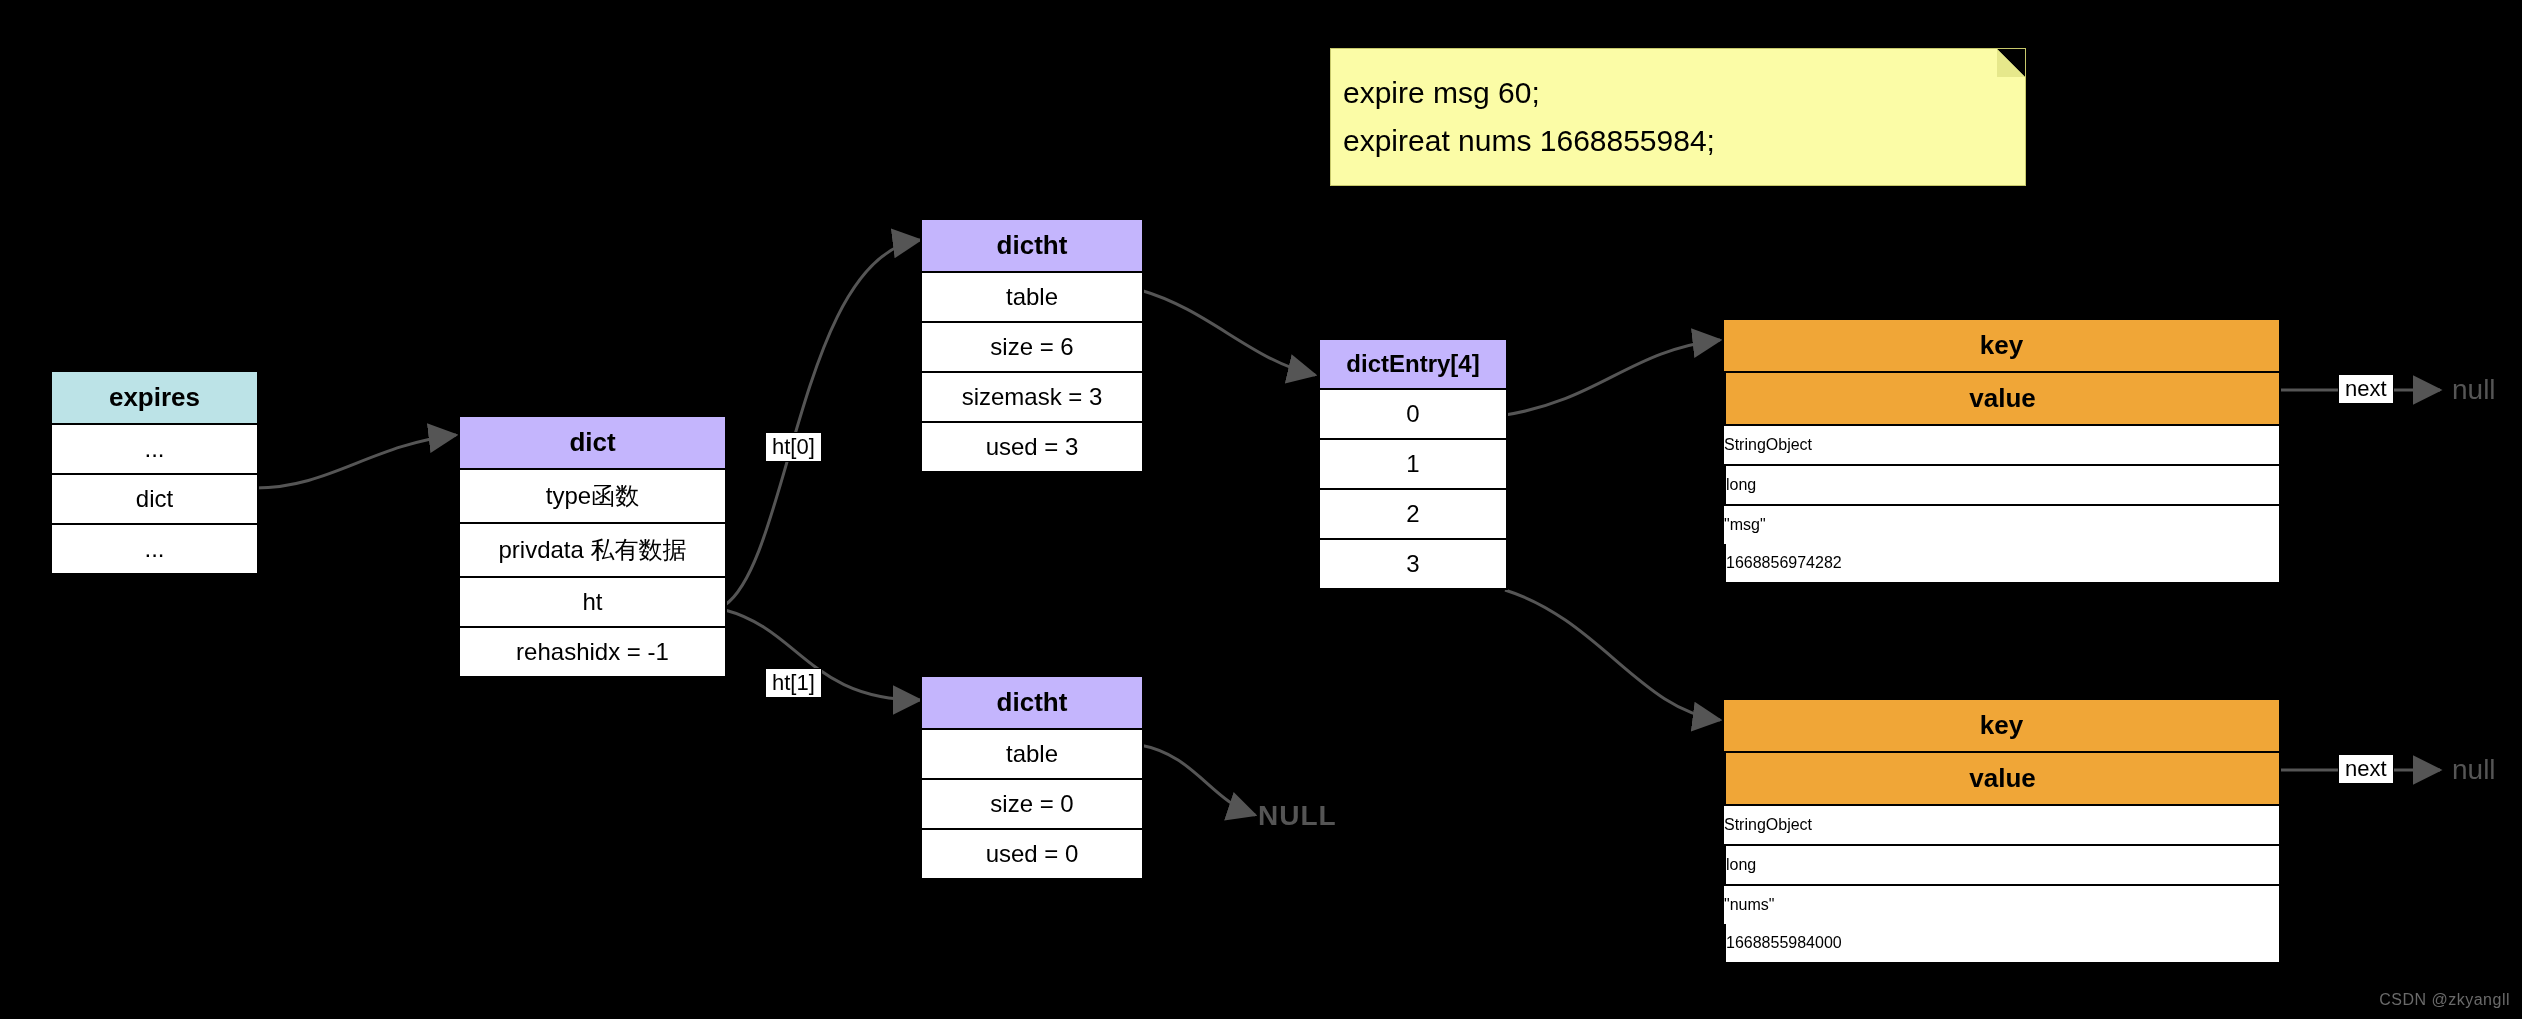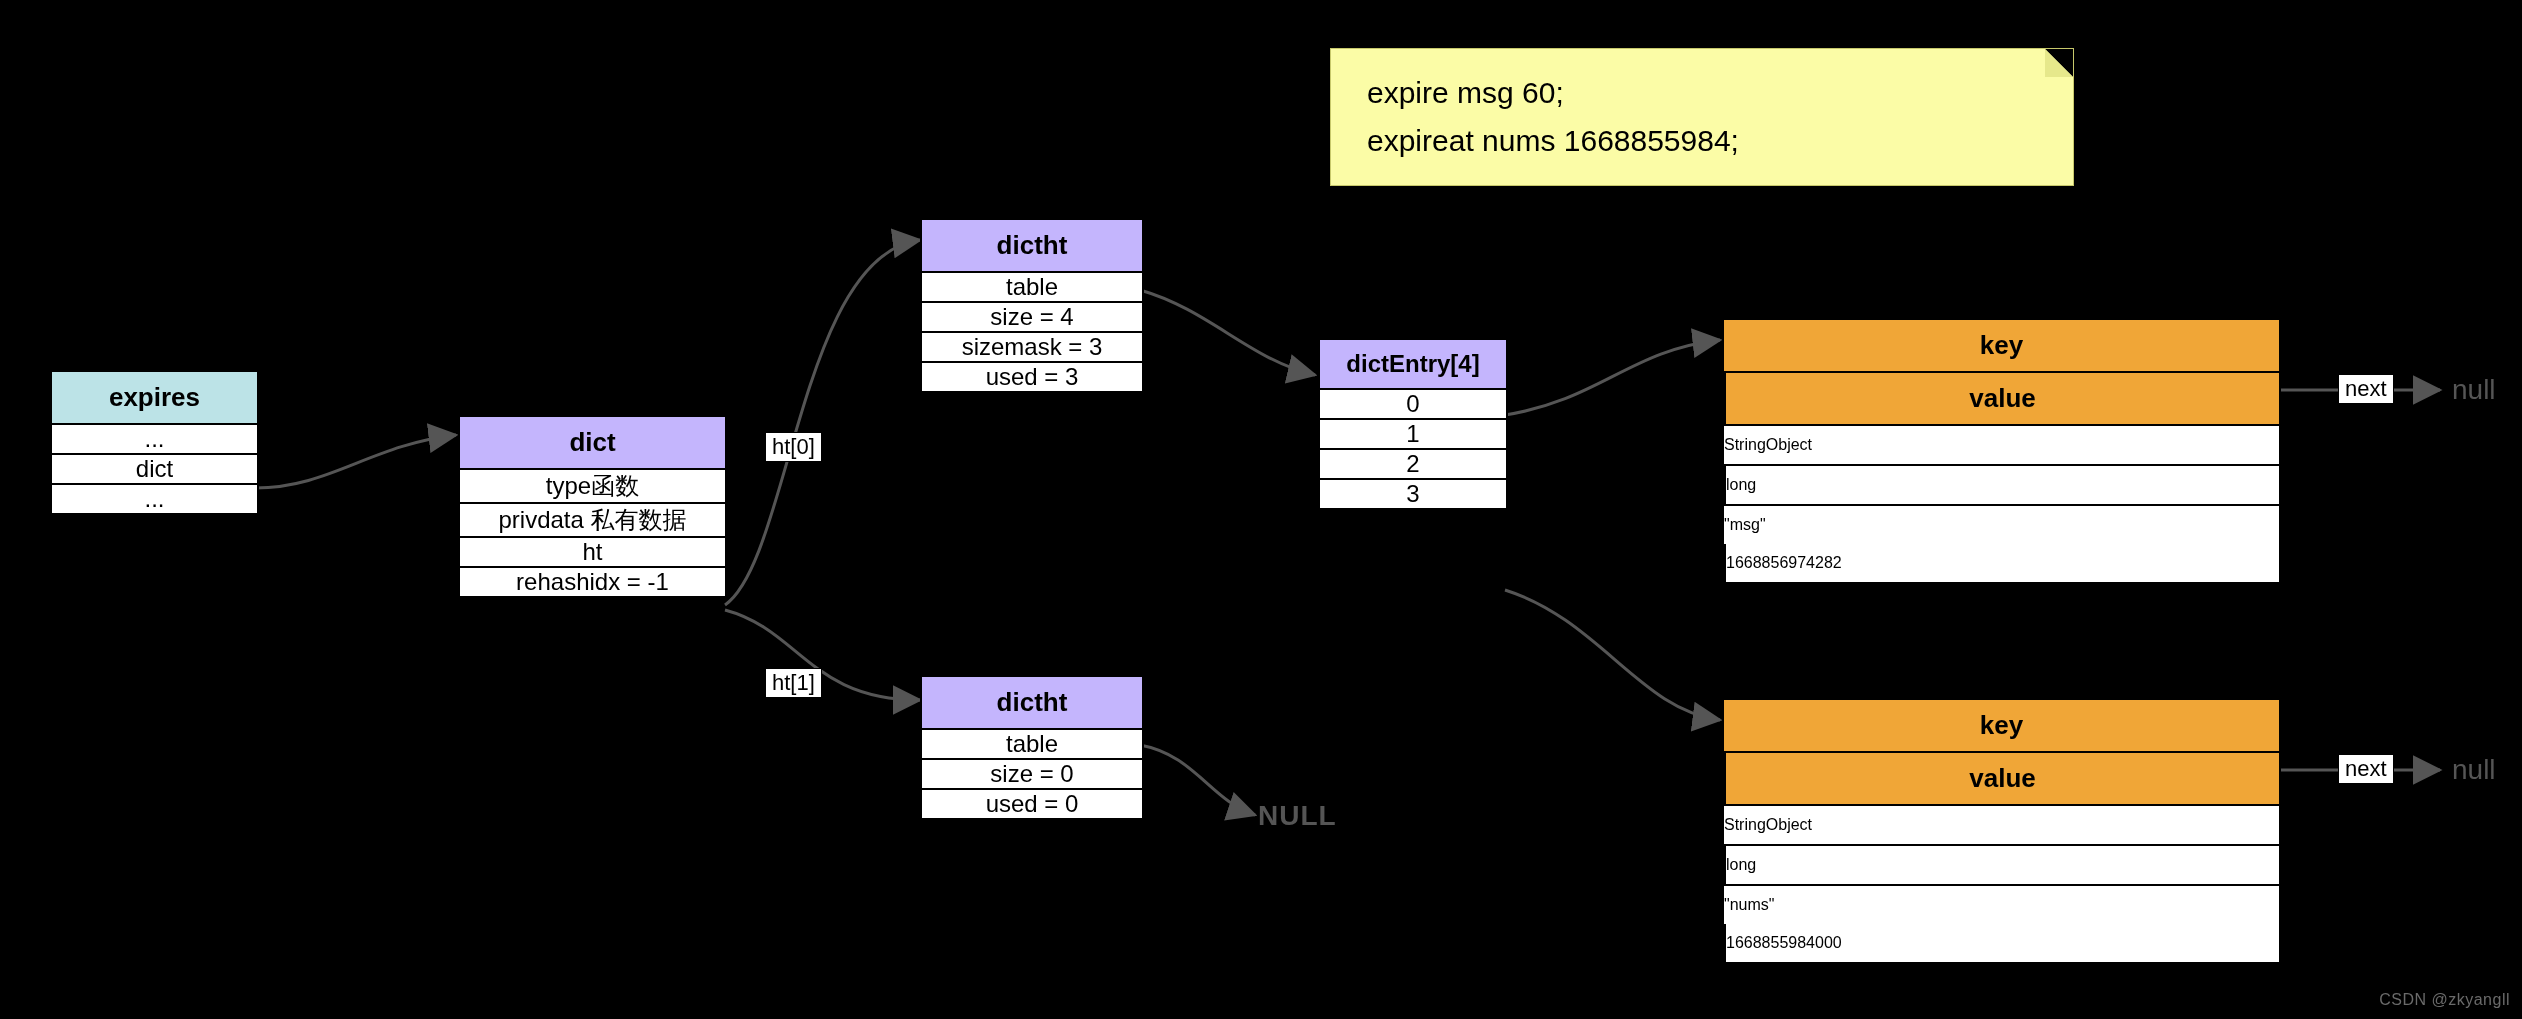--- a/index.html
+++ b/index.html
@@ -25,33 +25,33 @@
   .hdr{
     font-weight:700;
     font-size:26px;
     text-align:center;
     padding:10px 0;
     border-bottom:2px solid #000;
   }
   .cell{
     font-size:24px;
     text-align:center;
-    padding:0 0;
+    padding:10px 0;
     border-bottom:2px solid #000;
   }
   .cell:last-child{border-bottom:none;}
   .orange{background:#c4b5fd;}
   .cyan{background:#BCE3E7;}
   .note{
     position:absolute;
     background:#FBFCA6;
     color:#000;
     font-size:30px;
     line-height:1.6;
-    padding:20px 36px;
+    padding:20px 12px;
     border:1px solid #C7C86B;
   }
   .note::after{
     content:"";
     position:absolute;
     right:0;top:0;
     width:0;height:0;
     border-style:solid;
     border-width:0 28px 28px 0;
     border-color:transparent #000 transparent transparent;
@@ -159,21 +159,21 @@
   <div class="cell">ht</div>
   <div class="cell">rehashidx = -1</div>
 </div>
 
 <div class="lbl" style="left:765px;top:432px;">ht[0]</div>
 <div class="lbl" style="left:765px;top:668px;">ht[1]</div>
 
 <div class="box" style="left:920px;top:218px;width:220px;">
   <div class="hdr orange">dictht</div>
   <div class="cell">table</div>
-  <div class="cell">size = 4</div>
+  <div class="cell">size = 6</div>
   <div class="cell">sizemask = 3</div>
   <div class="cell">used = 3</div>
 </div>
 
 <div class="box" style="left:920px;top:675px;width:220px;">
   <div class="hdr orange">dictht</div>
   <div class="cell">table</div>
   <div class="cell">size = 0</div>
   <div class="cell">used = 0</div>
 </div>

